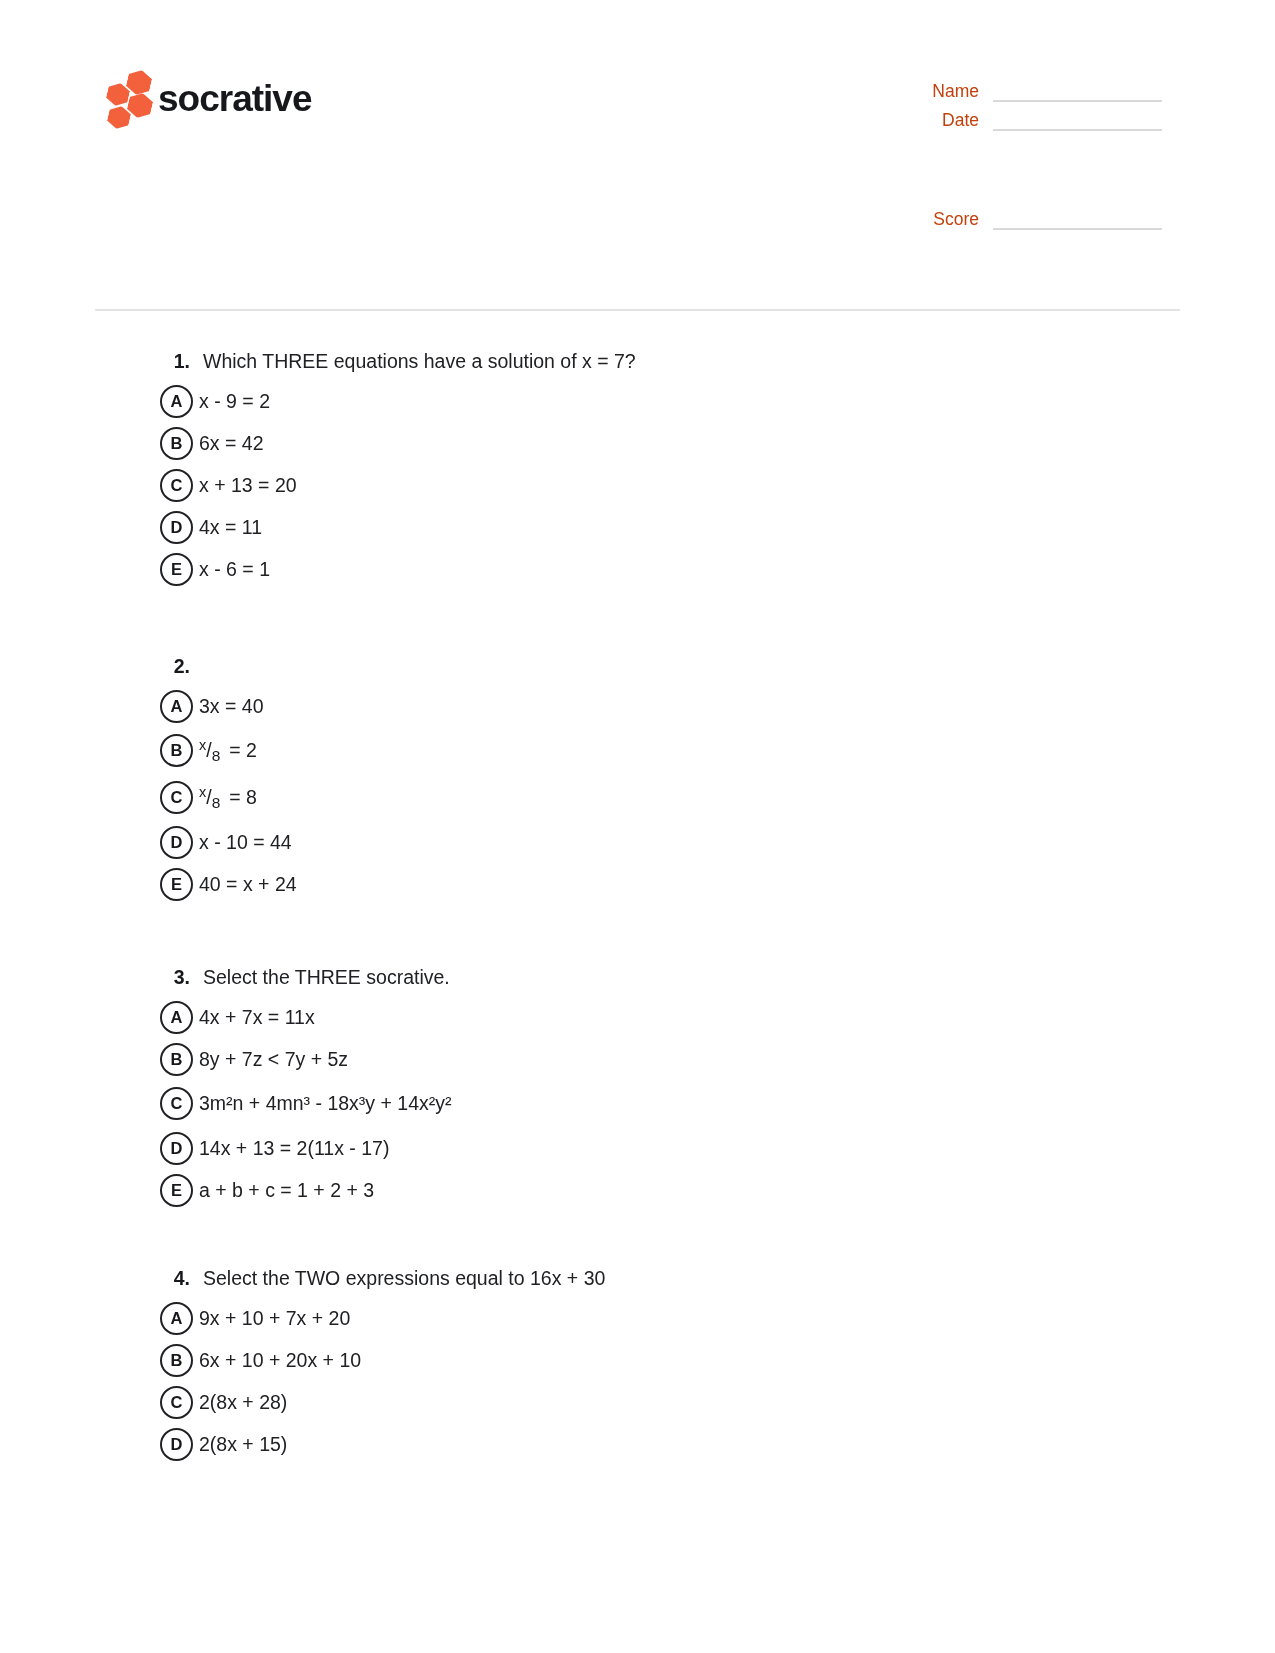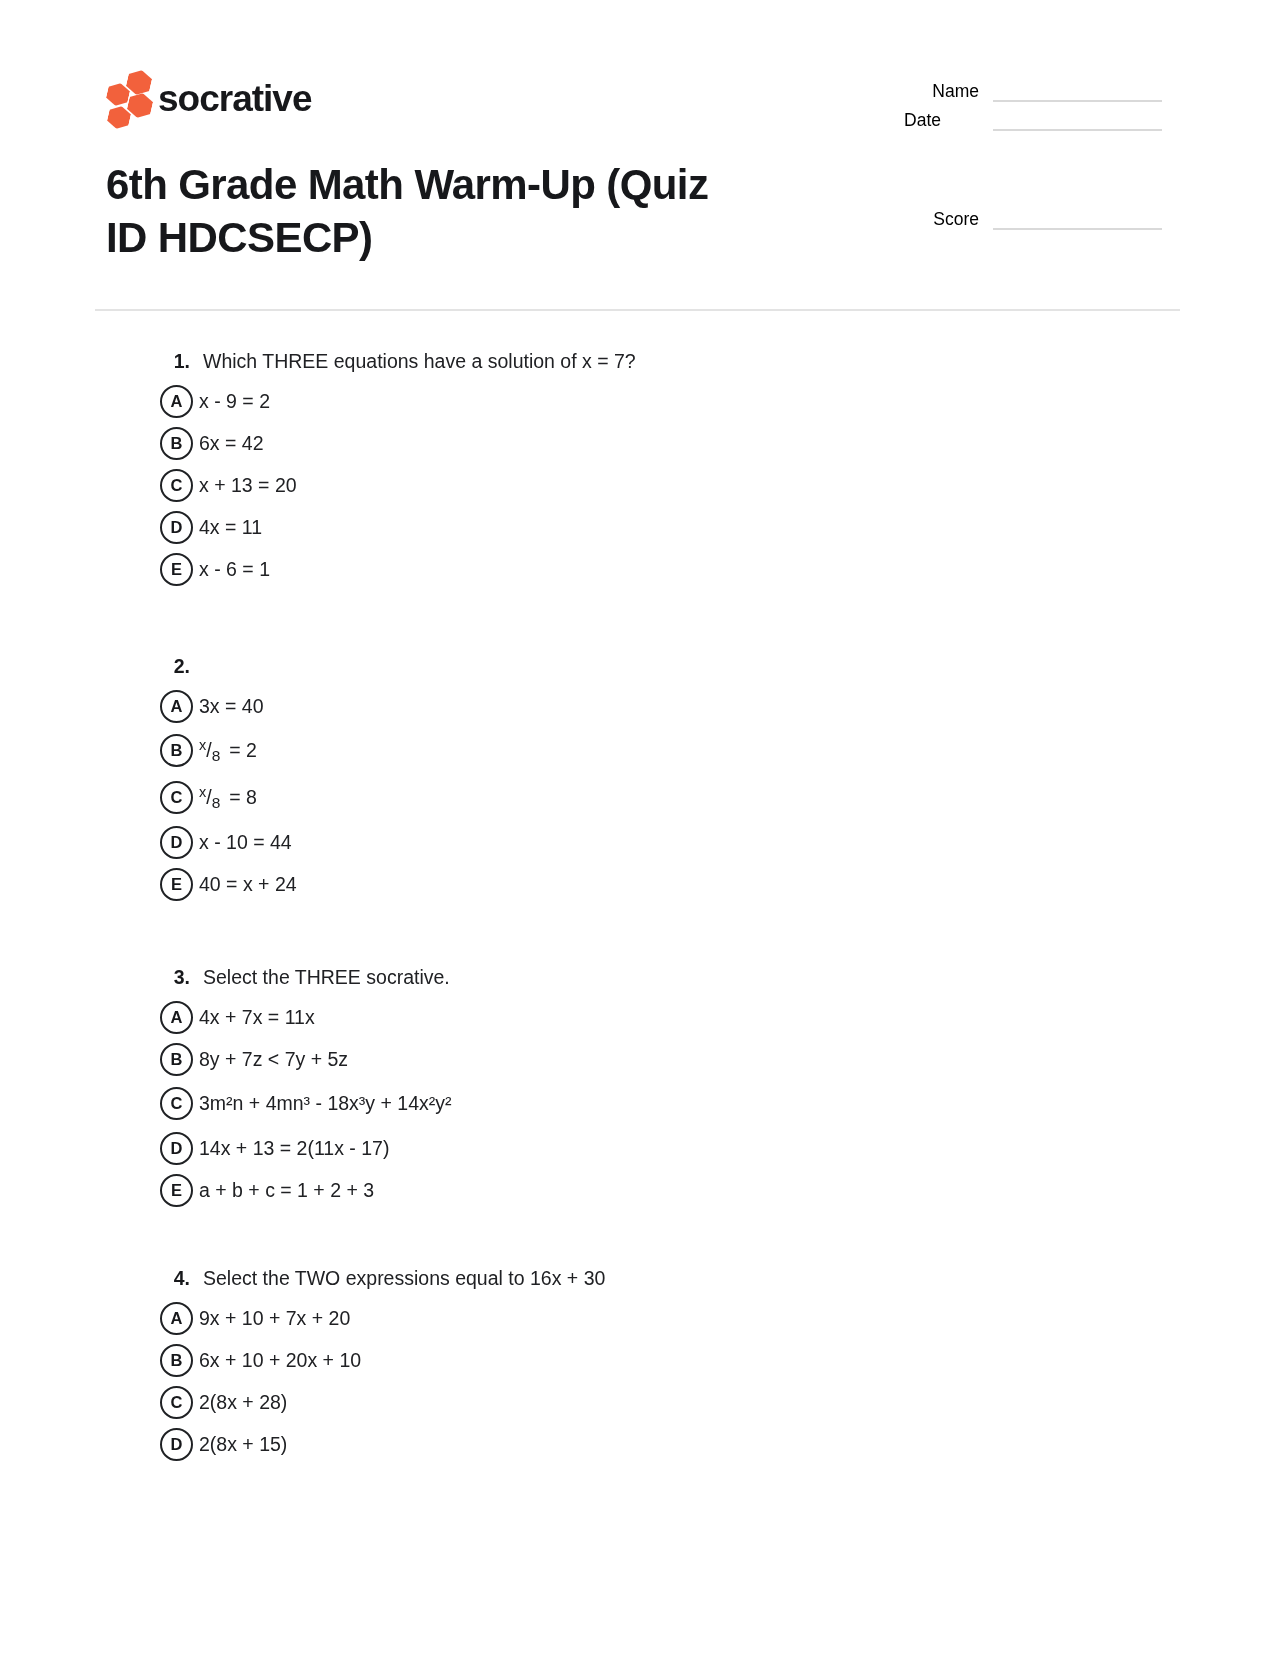--- a/index.html
+++ b/index.html
@@ -13,23 +13,23 @@
        clip-path:polygon(50% 0%,100% 26%,100% 74%,50% 100%,0% 74%,0% 26%);}
   .hex1{left:20px;top:0;width:24px;height:25px;}
   .hex2{left:0;top:13px;width:22px;height:23px;}
   .hex3{left:21px;top:23px;width:24px;height:25px;}
   .hex4{left:1px;top:36px;width:22px;height:23px;}
   .wordmark{position:absolute;left:51px;top:8px;font-size:37px;font-weight:700;
             letter-spacing:-1px;color:#17181b;text-align:center;}
   
   .field-row{position:absolute;right:113px;display:flex;align-items:flex-end;height:24px;}
   .f-name{top:78px;}
-  .f-date{top:107px;gap:38px;}
+  .f-date{top:107px;}
   .f-score{top:206px;margin-left:44px;}
-  .flabel{font-size:17.5px;color:#000000;line-height:22px;}
+  .flabel{font-size:17.5px;color:#c2410c;line-height:22px;}
   .fline{width:169px;height:21px;border-bottom:2px solid #D9D9D9;margin-left:14px;}
   
   .title{position:absolute;left:106px;top:158px;font-size:42px;line-height:53px;
          font-weight:700;letter-spacing:-0.6px;color:#17181b;}
   .divider{position:absolute;left:95px;top:309px;width:1085px;height:2px;background:#E3E3E3;}
   
   .question{position:absolute;left:0;width:100%;}
   .q1{top:347px;} .q2{top:652px;} .q3{top:963px;} .q4{top:1264px;}
   .q-header{display:flex;padding-left:157px;font-size:19.5px;line-height:28px;
             color:#202124;margin-bottom:5px;}
@@ -64,24 +64,20 @@
   </div>
   <div class="field-row f-date">
     <span class="flabel">Date</span>
     <span class="fline"></span>
   </div>
   <div class="field-row f-score">
     <span class="flabel">Score</span>
     <span class="fline"></span>
   </div>
 
-  <div class="title">
-    <div>6th Grade Math Warm-Up (Quiz</div>
-    <div>ID HDCSECP)</div>
-  </div>
 
   <div class="divider"></div>
 
   <div class="question q1">
     <div class="q-header">
       <span class="q-num">1.</span>
       <span class="q-text">Which THREE equations have a solution of x = 7?</span>
     </div>
     <div class="option">
       <span class="circle">A</span>

